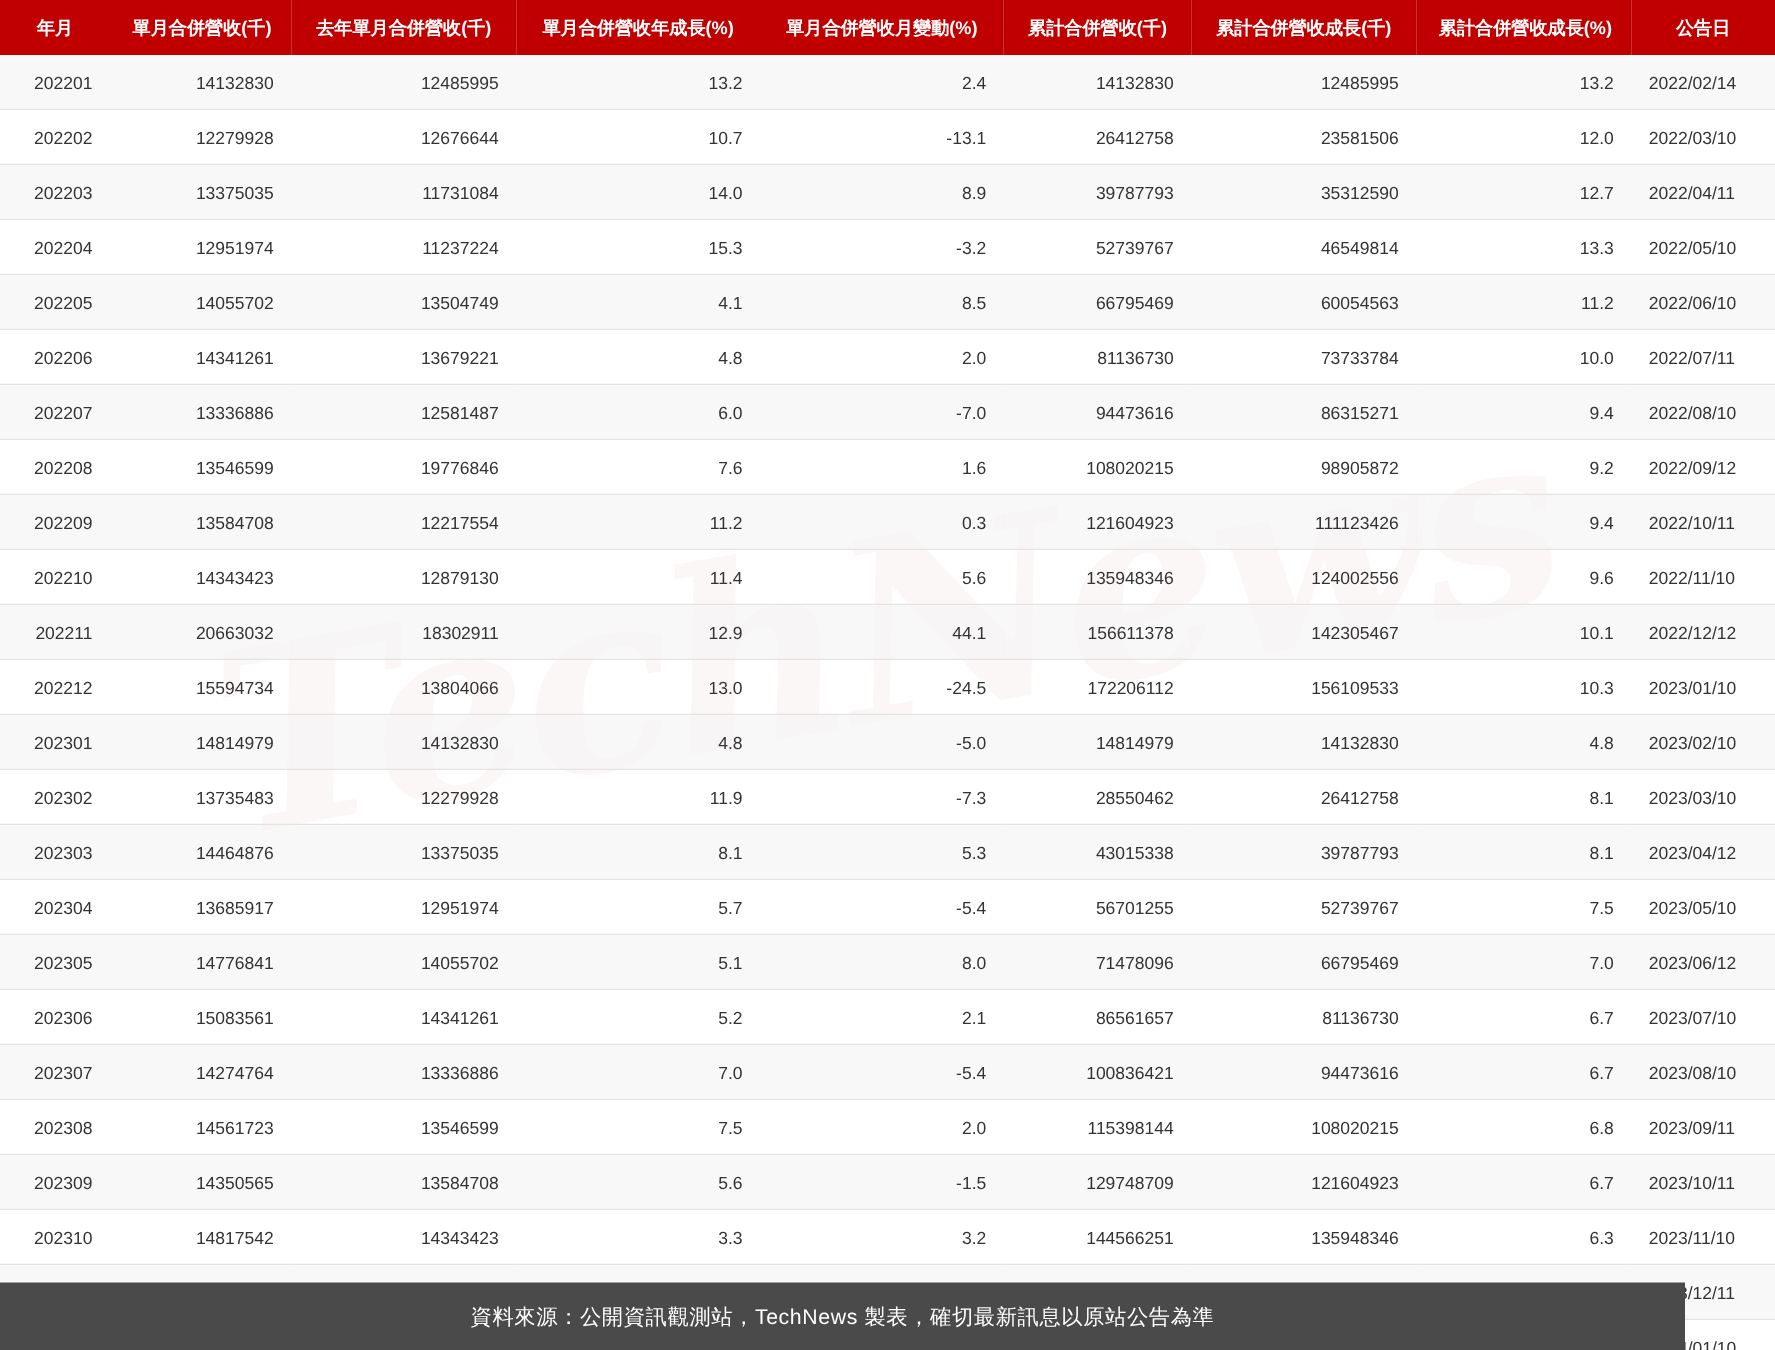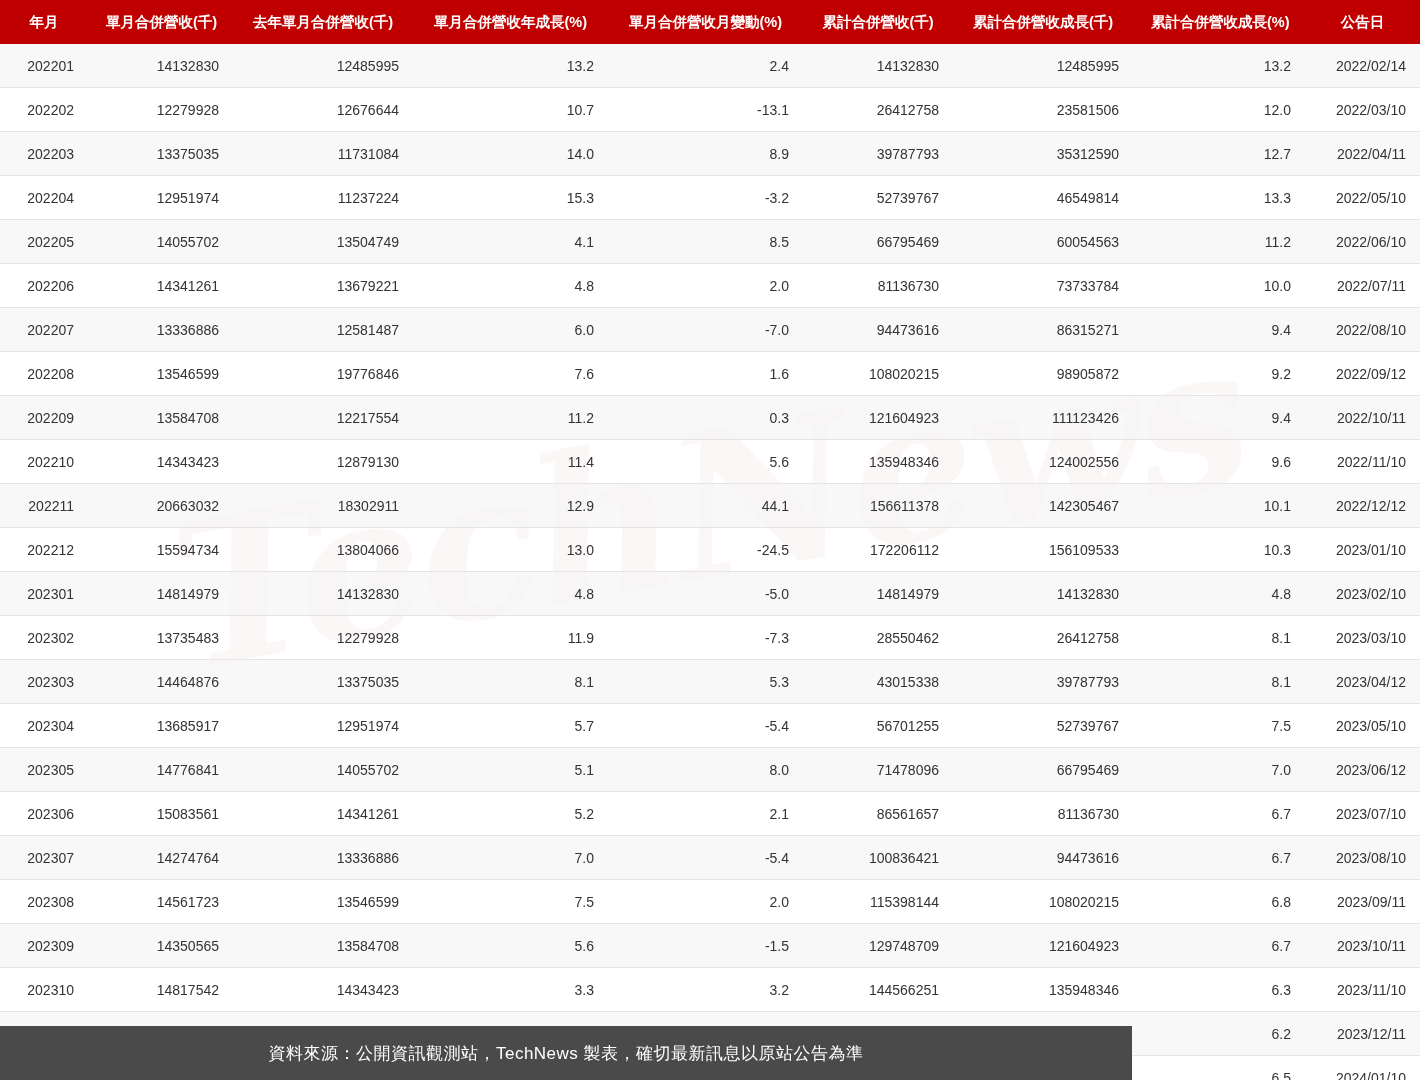--- a/index.html
+++ b/index.html
@@ -71,37 +71,37 @@
     white-space: nowrap;
   }
   tbody tr:nth-child(odd) td {
     background: rgba(247, 247, 247, 0.82);
   }
   tbody tr:nth-child(even) td {
     background: rgba(255, 255, 255, 0.6);
   }
   td.c-ym { text-align: right; }
   td.c-num { text-align: right; }
-  td.c-date { text-align: right; }
+  td.c-date { text-align: left; }
 
   col.w-ym { width: 88px; }
   col.w-rev { width: 145px; }
   col.w-lastrev { width: 180px; }
   col.w-yoy { width: 195px; }
   col.w-mom { width: 195px; }
   col.w-acc { width: 150px; }
   col.w-lastacc { width: 180px; }
   col.w-accyoy { width: 172px; }
   col.w-date { width: 115px;}
 
   .footer {
     position: absolute;
     left: 0;
     bottom: 0;
-    width: 1132px;
+    width: 1348px;
     height: 54px;
     background: #4a4a4a;
     color: #ffffff;
     display: flex;
     align-items: center;
     justify-content: center;
     font-size: 17px;
     letter-spacing: 0.5px;
     z-index: 2;
   }

